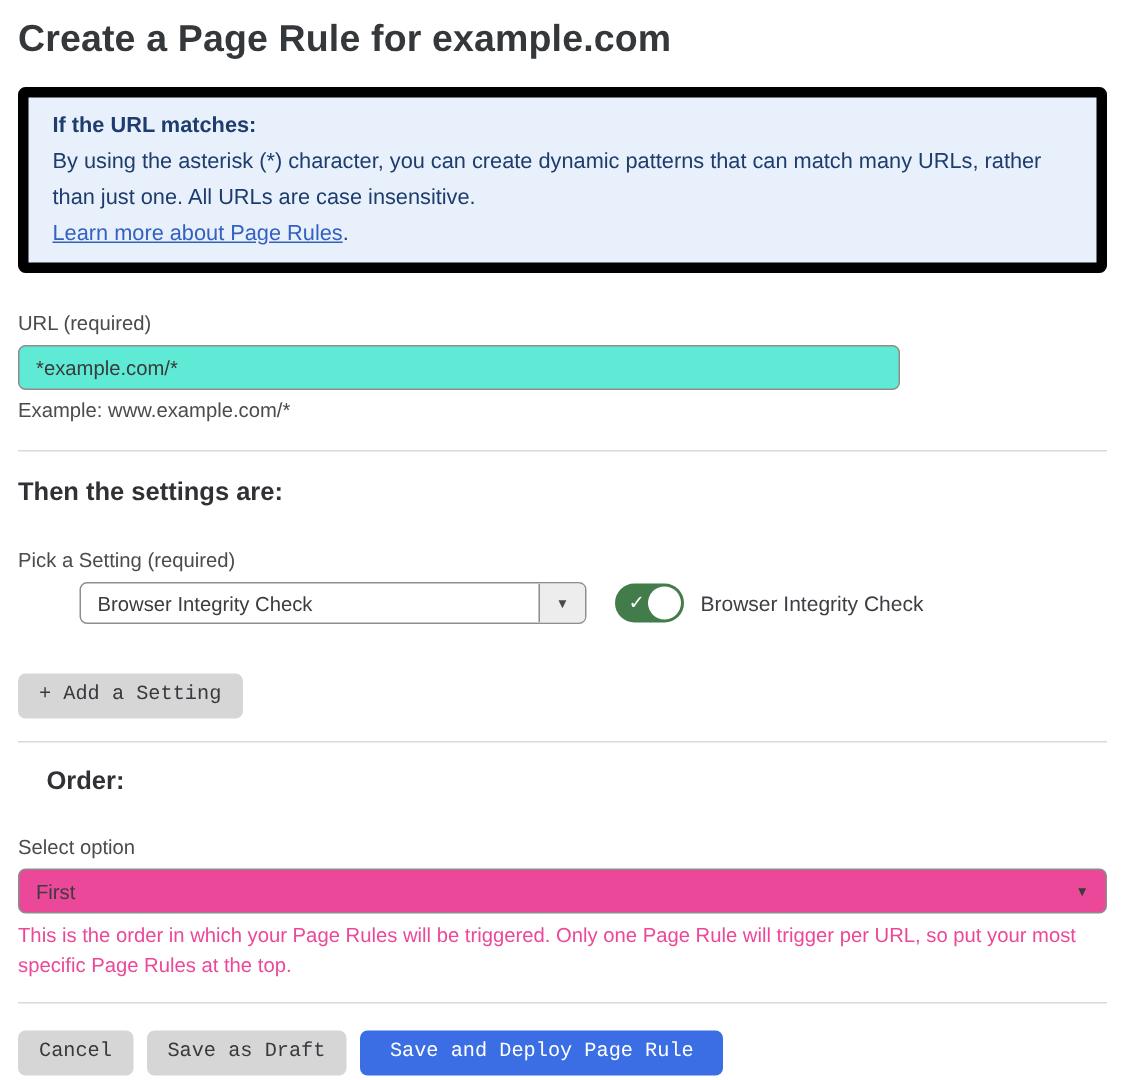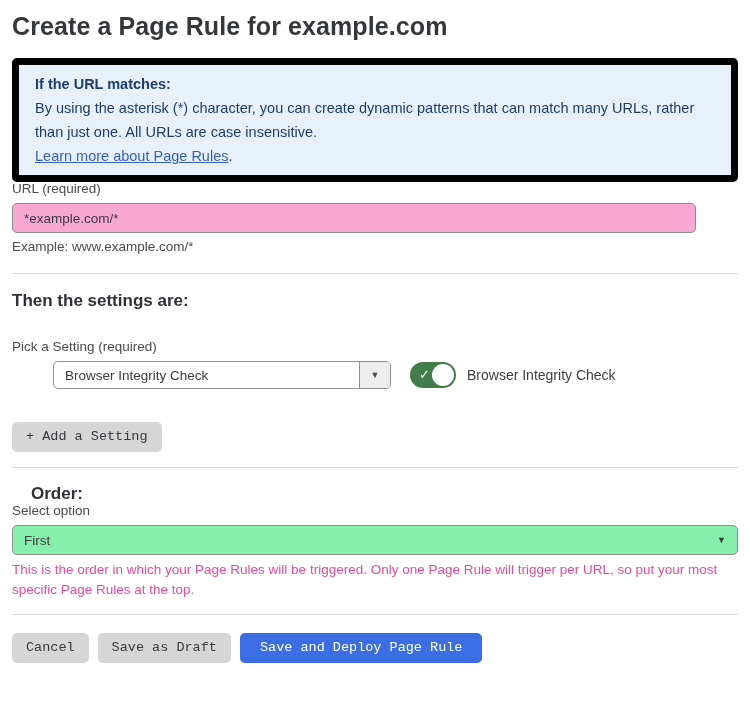--- a/index.html
+++ b/index.html
@@ -32,37 +32,38 @@
   }
   .info-box .info-heading { font-weight: bold; }
   .info-box .info-body { max-width: 700px; }
   .info-box a.info-link {
     color: #3461c1;
     text-decoration: underline;
     cursor: pointer;
   }
 
   .field-label {
+    margin-top: 27px;
     font-size: 13.5px;
     color: #4b4b4d;
     line-height: 14px;
   }
 
   .text-input {
     display: block;
     margin-top: 7px;
-    width: 684px;
+    width: 588px;
     height: 30px;
     border: 1px solid #8d8d8d;
     border-radius: 5px;
     padding: 0 11px;
     font-size: 13.5px;
     color: #3a3a3c;
     font-family: "Liberation Sans", "DejaVu Sans", sans-serif;
-    background: #f9a8d4;
+    background: #5eead4;
     outline: none;
   }
 
   .field-hint {
     margin-top: 6px;
     font-size: 13.5px;
     color: #4b4b4d;
   }
 
   .divider {
@@ -176,21 +177,21 @@
     color: #ffffff;
     padding: 8px 20px;
   }
 
   .select-box {
     margin-top: 7px;
     width: 726px;
     height: 30px;
     border: 1px solid #8d8d8d;
     border-radius: 5px;
-    background: #86efac;
+    background: #ec4899;
     display: flex;
     align-items: center;
     justify-content: space-between;
     padding: 0 11px;
     font-size: 13.5px;
     color: #3c3c3e;
     cursor: pointer;
   }
   .select-box .select-arrow {
     font-size: 9px;

